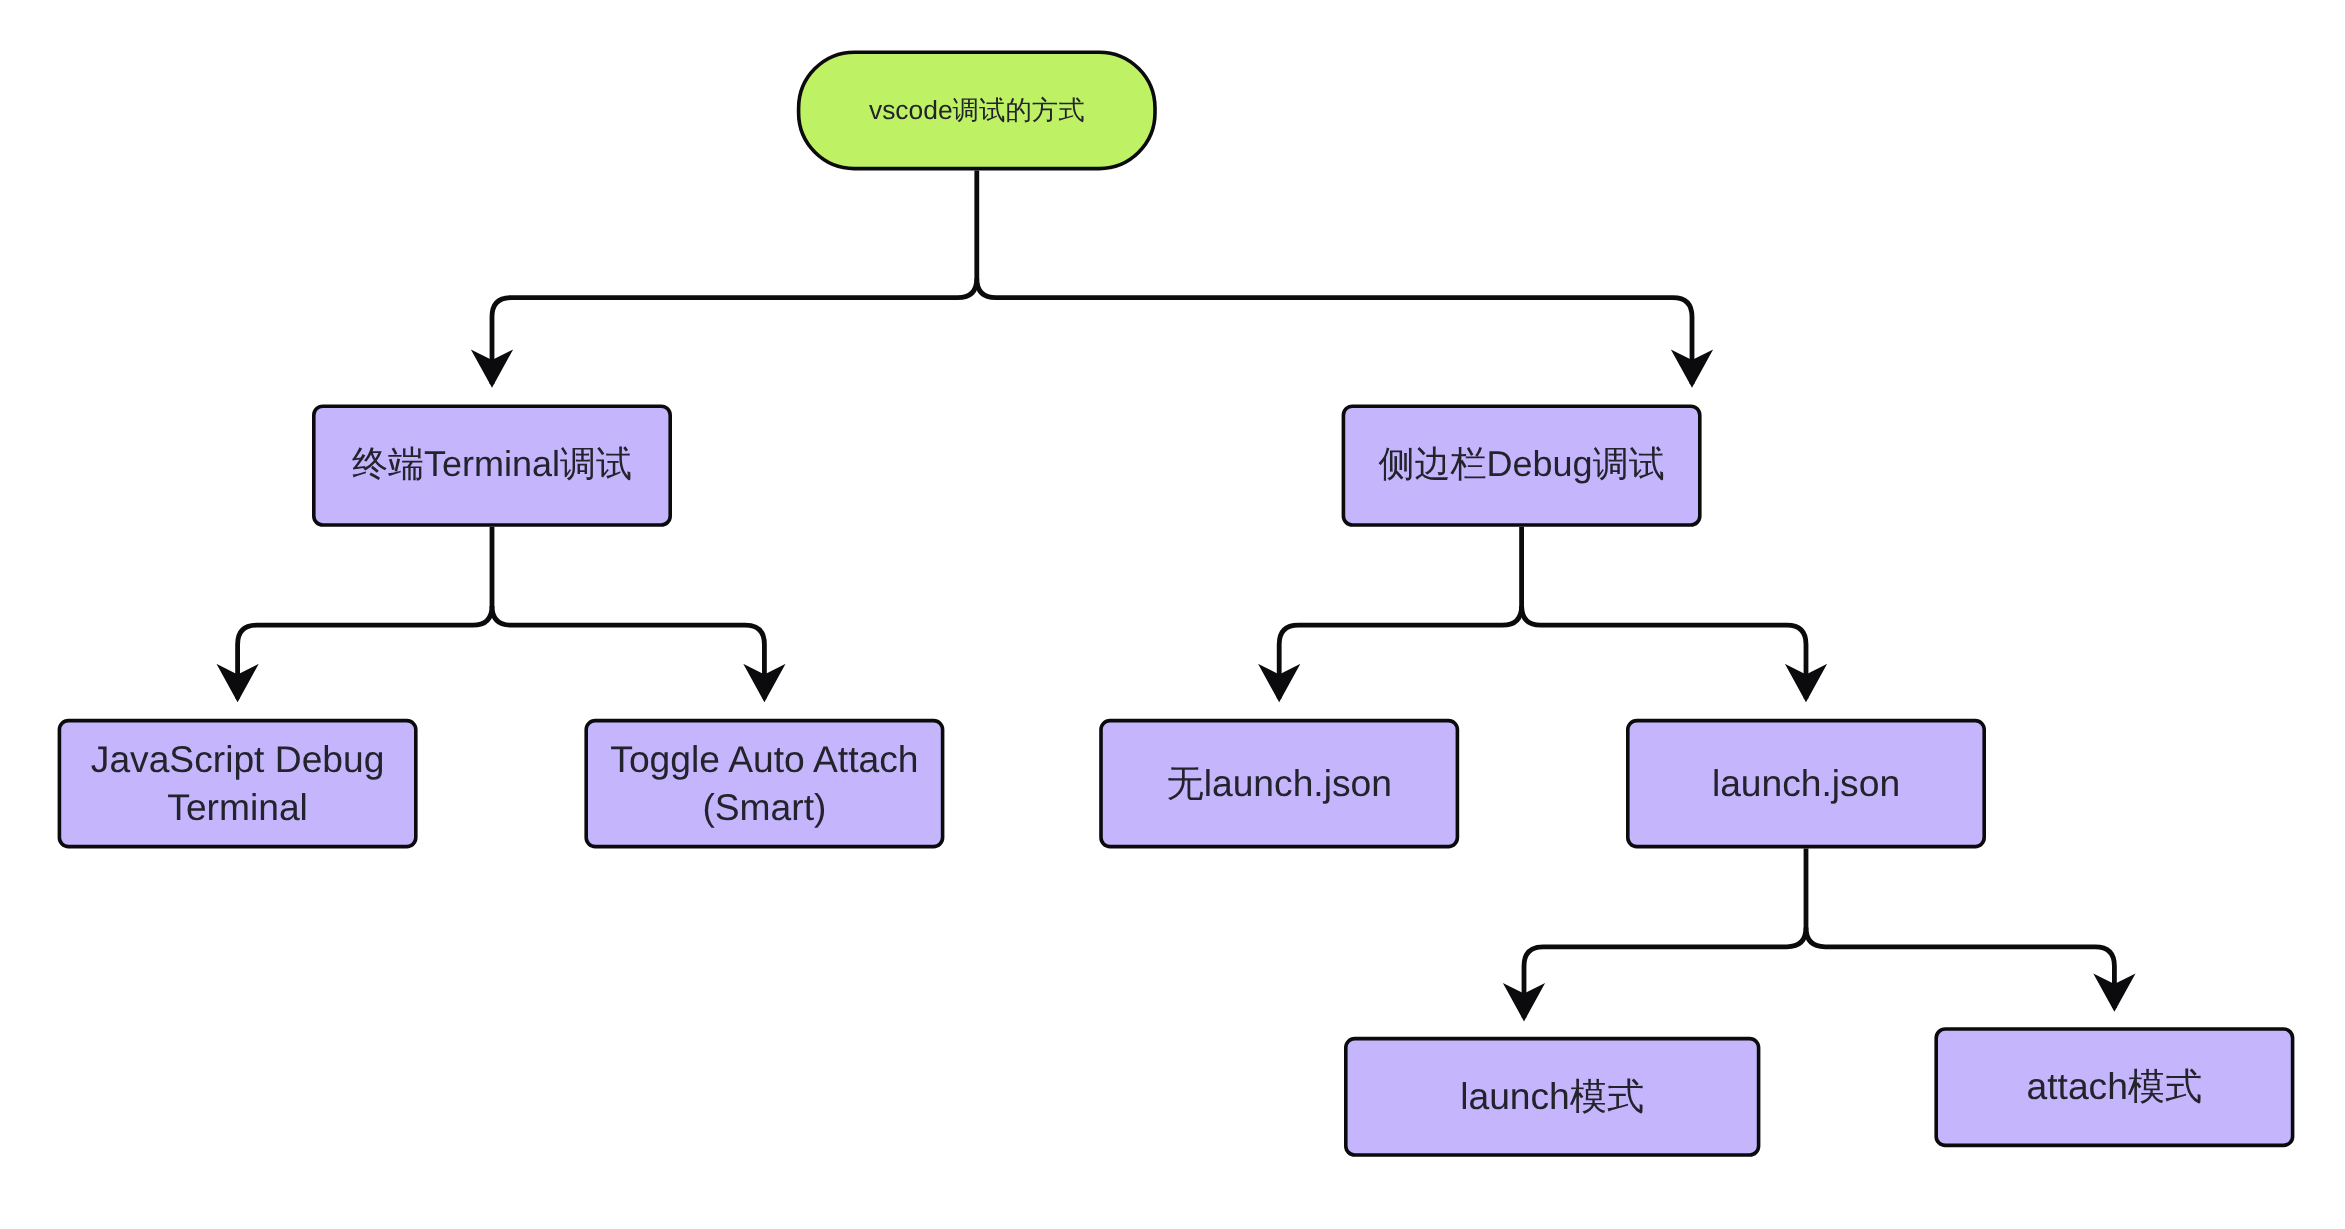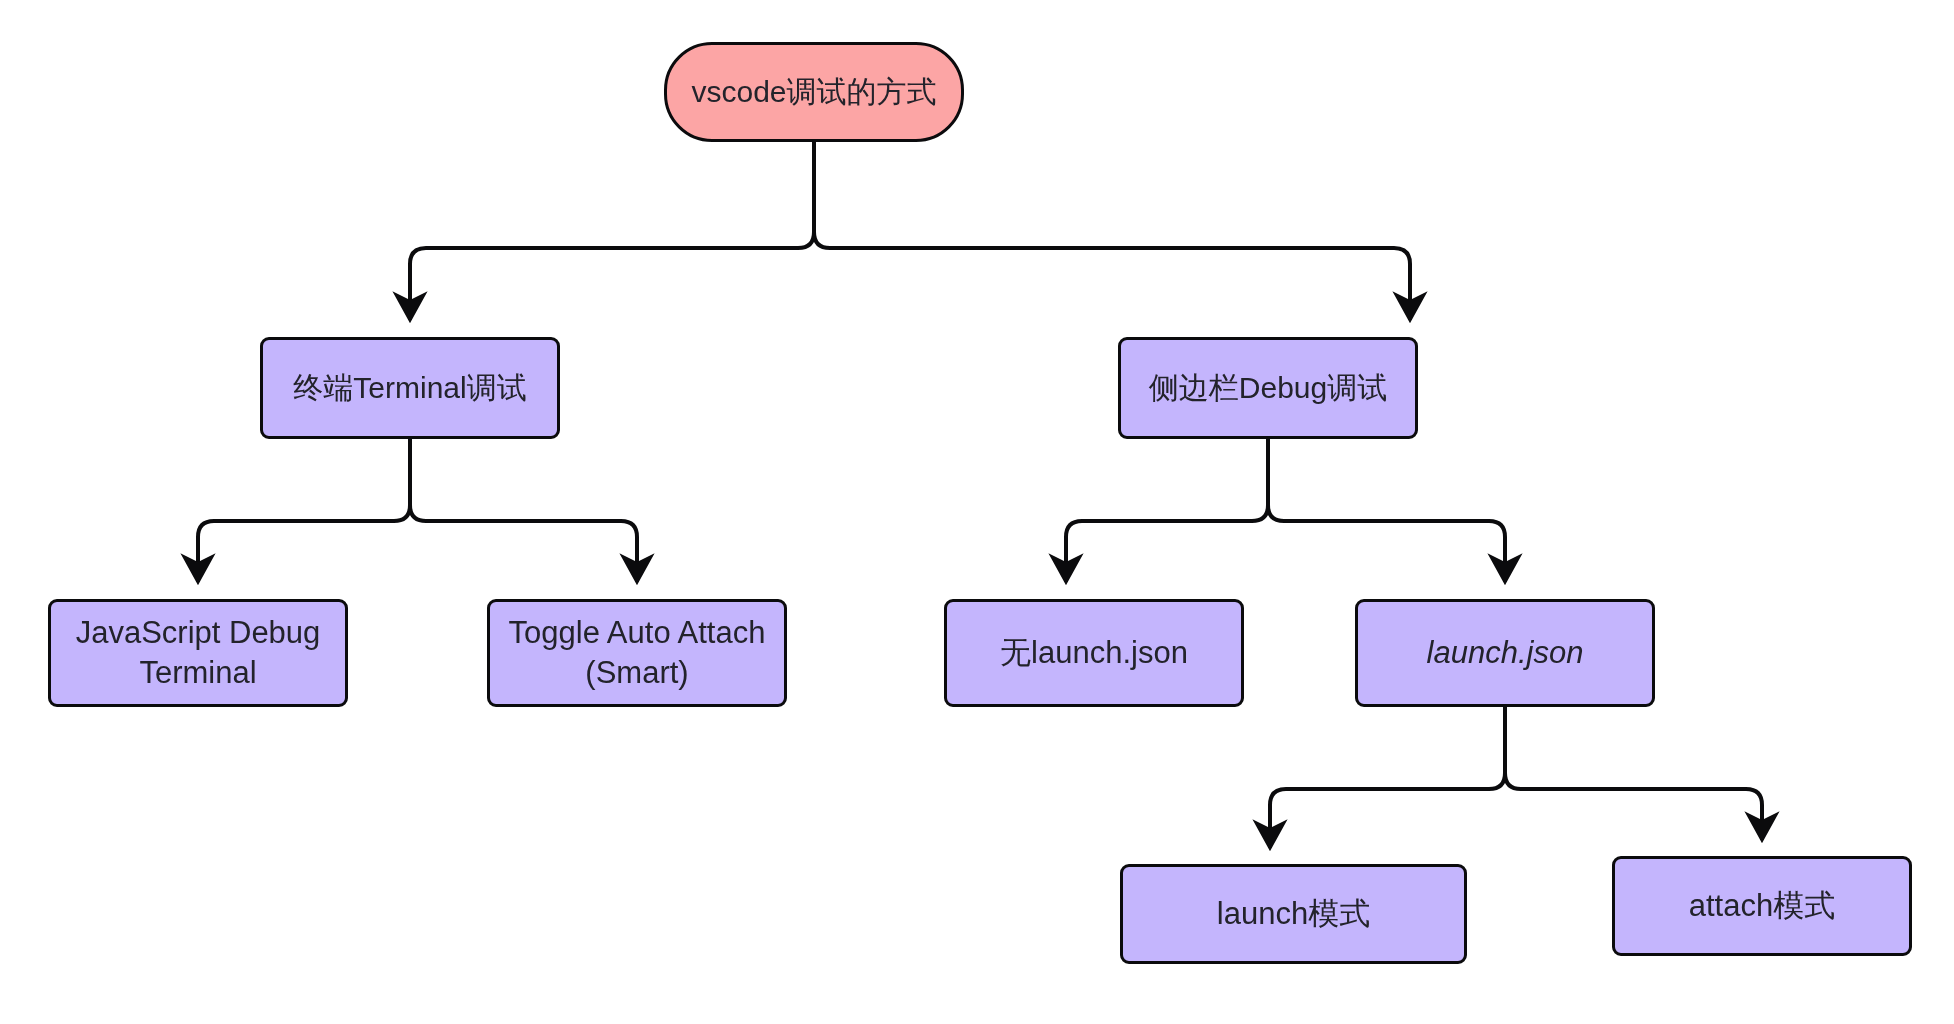--- a/index.html
+++ b/index.html
@@ -32,23 +32,23 @@
     justify-content: center;
     text-align: center;
     border: 3px solid #0b0b0d;
     background: #c4b5fd;
     color: #23232b;
     line-height: 1.28;
     white-space: pre-line;
     z-index: 2;
   }
   .node.root {
-    background: #fca5a5;
+    background: #bef264;
     border-radius: 48px;
-    font-size: 30px;
+    font-size: 22px;
   }
   .node.box {
     border-radius: 9px;
     font-size: 30px;
   }
   .node.leaf {
     font-size: 31px;
   }
   .watermark {
     position: absolute;
@@ -93,22 +93,22 @@
   <div class="node box" style="left:260px; top:337px; width:300px; height:102px;">终端Terminal调试</div>
 
   <div class="node box leaf" style="left:48px; top:599px; width:300px; height:108px;">JavaScript Debug
 Terminal</div>
 
   <div class="node box" style="left:1118px; top:337px; width:300px; height:102px;">侧边栏Debug调试</div>
 
   <div class="node box leaf" style="left:487px; top:599px; width:300px; height:108px;text-align:center;">Toggle Auto Attach
 (Smart)</div>
 
-  <div class="node box leaf" style="left:916px; top:599px; width:300px; height:108px;margin-left:28px;">无launch.json</div>
+  <div class="node box leaf" style="left:916px; top:599px; width:300px; height:108px;">无launch.json</div>
 
-  <div class="node box leaf" style="left:1355px; top:599px; width:300px; height:108px;font-style:italic;">launch.json</div>
+  <div class="node box leaf" style="left:1355px; top:599px; width:300px; height:108px;">launch.json</div>
 
   <div class="node box leaf" style="left:1120px; top:864px; width:347px; height:100px;">launch模式</div>
 
   <div class="node box leaf" style="left:1612px; top:856px; width:300px; height:100px;">attach模式</div>
 
 
 </div>
 
 </body></html>

